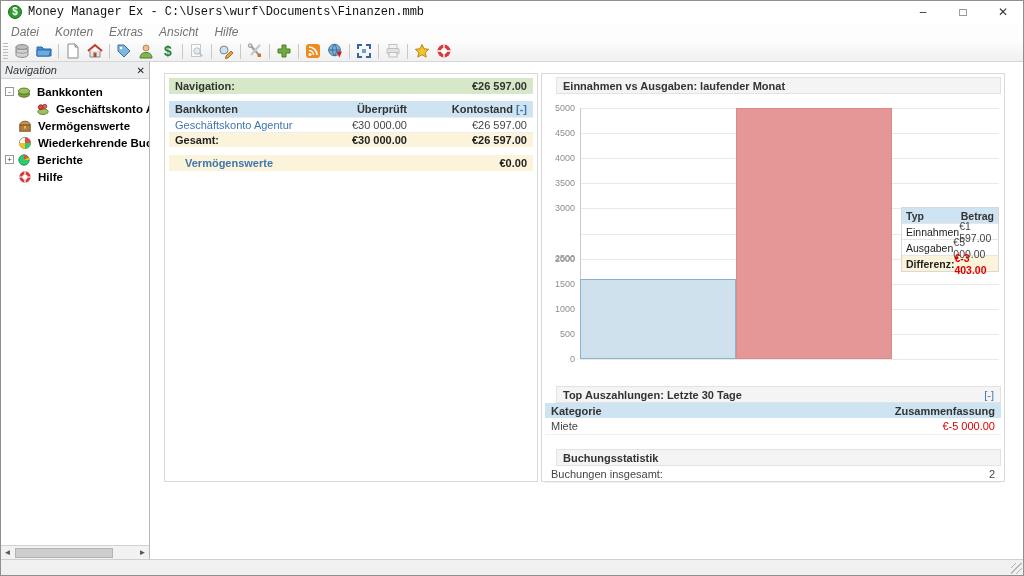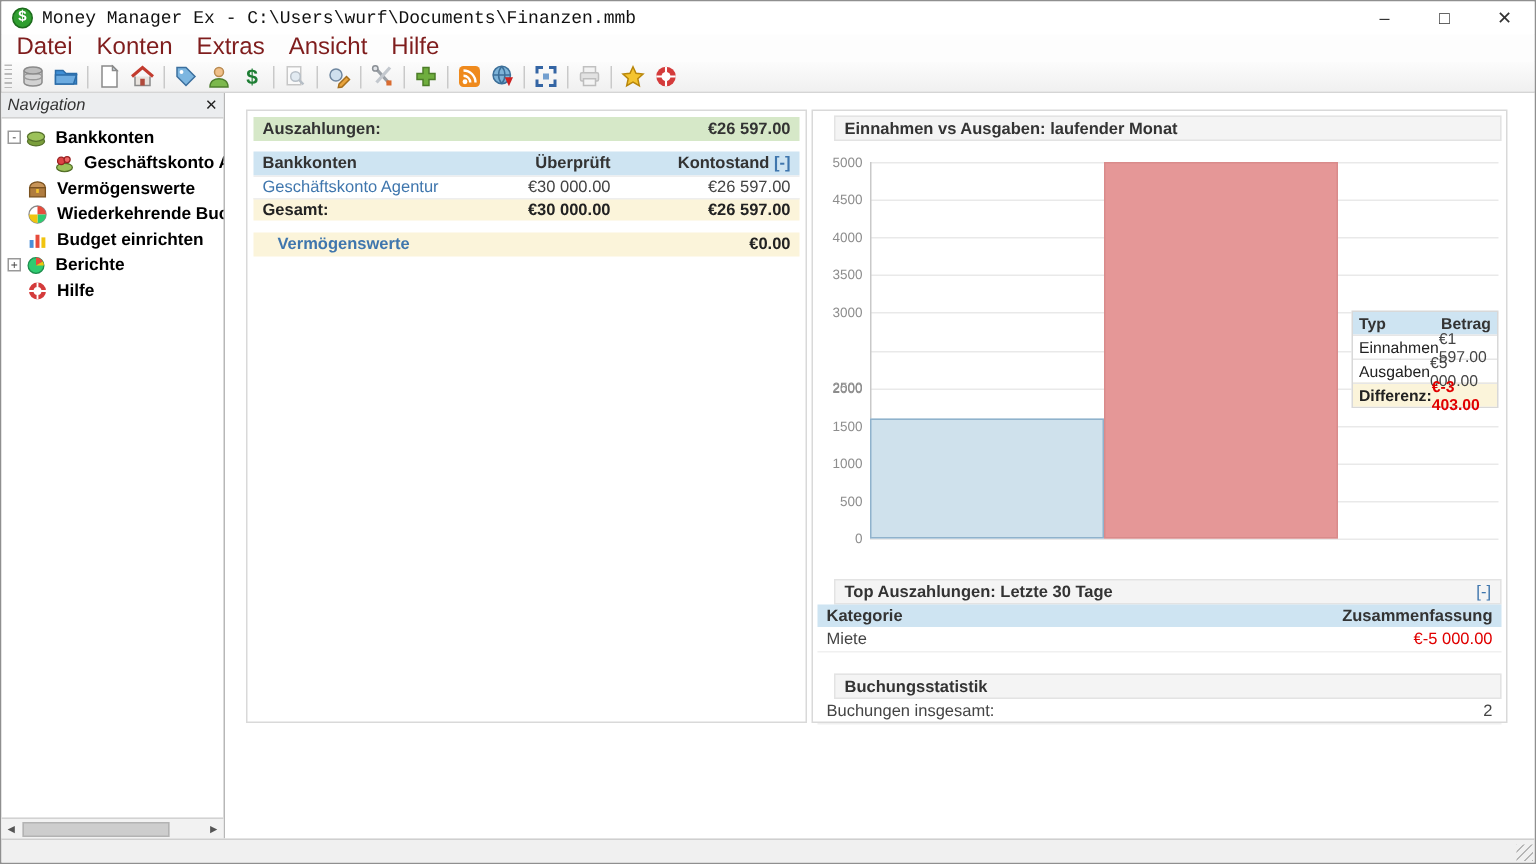--- a/index.html
+++ b/index.html
@@ -9,21 +9,21 @@
 
   
   .titlebar { height:22px; background:#fff; display:flex; align-items:center; flex:none; }
   .app-icon { width:14px; height:14px; border-radius:50%; background:#2f9e2f; border:1px solid #1c6b1c; color:#fff; font-size:10px; font-weight:bold; line-height:12px; text-align:center; margin:0 6px 0 7px; }
   .title-text { font-size:12px; color:#111;font-family:Liberation Mono, monospace; }
   .win-btns { margin-left:auto; display:flex; height:100%; }
   .win-btn { width:40px; display:flex; align-items:center; justify-content:center; color:#333; font-size:12px; cursor:default; }
 
   
   .menubar { height:18px; background:#fdfdfd; display:flex; align-items:center; padding-left:2px; flex:none; }
-  .menu-item { padding:0 8px; font-size:16px; color:#7f1d1d; }
+  .menu-item { padding:0 8px; font-size:12px; color:#737373;font-style:italic; }
 
   
   .toolbar { height:21px; background:linear-gradient(#fcfcfc,#f0f0f0); border-bottom:1px solid #d5d5d5; display:flex; align-items:center; flex:none; }
   .grip { width:5px; height:16px; margin:0 3px 0 2px; background:repeating-linear-gradient(#bbb 0 1px, transparent 1px 3px); }
   .tb-icon { width:22px; height:18px; display:flex; align-items:center; justify-content:center; }
   .tb-icon svg { width:16px; height:16px; }
   .tb-sep { width:1px; height:15px; background:#c9c9c9; margin:0 3px; }
 
   
   .main { flex:1; display:flex; min-height:0; }
@@ -277,29 +277,20 @@
             <span class="exp-slot"></span>
             <span class="tree-icon"><svg viewBox="0 0 16 16">
                 <circle cx="8" cy="8" r="6.5" fill="#fff" stroke="#888"></circle>
                 <path d="M8 8V1.5A6.5 6.5 0 0 1 14.5 8z" fill="#e74c3c"></path>
                 <path d="M8 8h6.5A6.5 6.5 0 0 1 8 14.5z" fill="#2ecc71"></path>
                 <path d="M8 8v6.5A6.5 6.5 0 0 1 1.5 8z" fill="#f1c40f"></path>
               </svg></span>
             <span class="tree-label">Wiederkehrende Buchungen</span>
           </div>
           <div class="tree-row" style="padding-left: 4px;">
-            <span class="exp-slot"></span>
-            <span class="tree-icon"><svg viewBox="0 0 16 16">
-                <rect x="2" y="8" width="3" height="6" fill="#4a90d9"></rect>
-                <rect x="6.5" y="4" width="3" height="10" fill="#e74c3c"></rect>
-                <rect x="11" y="6" width="3" height="8" fill="#f1c40f"></rect>
-              </svg></span>
-            <span class="tree-label">Budget einrichten</span>
-          </div>
-          <div class="tree-row" style="padding-left: 4px;">
             <span class="expander">+</span>
             <span class="tree-icon"><svg viewBox="0 0 16 16">
                 <circle cx="8" cy="8" r="6" fill="#2ecc71" stroke="#1e8e4e"></circle>
                 <path d="M8 8V2a6 6 0 0 1 5.2 3z" fill="#e74c3c"></path>
                 <path d="M8 8l5.2-3A6 6 0 0 1 14 8z" fill="#f1c40f"></path>
               </svg></span>
             <span class="tree-label">Berichte</span>
           </div>
           <div class="tree-row" style="padding-left: 4px;">
             <span class="exp-slot"></span>
@@ -315,21 +306,21 @@
         <span class="scroll-arrow">◄</span>
         <div class="scroll-thumb"></div>
         <span class="scroll-arrow" style="margin-left:auto;">►</span>
       </div>
     </div>
 
     <div class="content">
 
       <div class="panel left">
         <div class="bar-row green">
-          <span>Auszahlungen:</span>
+          <span>Navigation:</span>
           <span class="spacer"></span>
           <span>€26 597.00</span>
         </div>
 
         <div class="acct-table">
           <div class="t-row t-head">
             <span class="c1">Bankkonten</span>
             <span class="c2">Überprüft</span>
             <span class="c3"><span>Kontostand</span>
               <a href="#" class="link">[-]</a></span>

